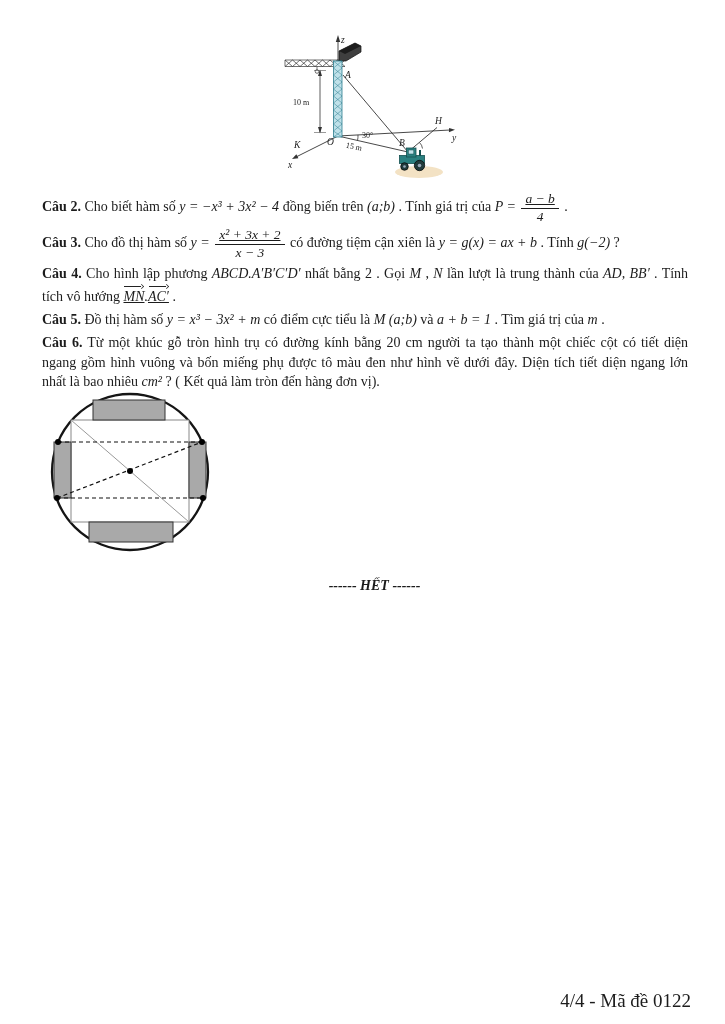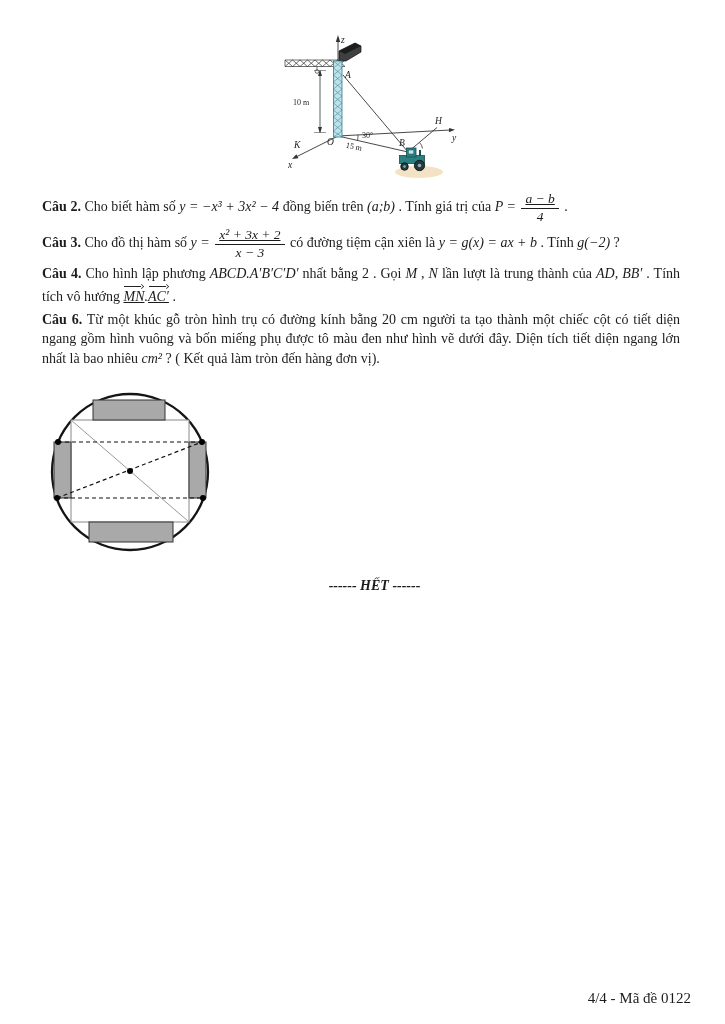--- a/index.html
+++ b/index.html
@@ -1,40 +1,40 @@
 <!DOCTYPE html>
 <html><head>
 <meta charset="utf-8">
 <style>
   html,body { margin:0; padding:0; background:#fff; }
   .page {
     position:relative; width:725px; height:1024px; background:#ffffff;
     font-family:"Liberation Serif", serif; color:#1c1c1c; overflow:hidden;
   }
   .content { position:absolute; left:42px; top:192px; width:650px; }
-  p.q { margin:0 12px 4px 0; text-align:justify; font-size:14px; line-height:1.38; }
+  p.q { margin:0 4px 4px 0; text-align:justify; font-size:14px; line-height:1.38; }
   .qlabel { font-weight:bold; }
   .math { font-style:italic; }
   .frac {
     display:inline-block; text-align:center; vertical-align:middle;
     font-style:italic; line-height:1.08; margin:0 2px; font-size:13.5px;
   }
   .frac .num { display:block; border-bottom:1px solid #1c1c1c; padding:0 4px 1px 4px;text-decoration:underline; }
   .frac .den { display:block; padding-top:1px; }
   .vec { font-style:italic; position:relative; display:inline-block; padding-top:3px;text-decoration:underline; }
   .vec::before { content:""; position:absolute; top:2px; left:1px; right:3px; border-top:1.1px solid #222; }
   .vec::after {
     content:""; position:absolute; top:0.5px; right:0; width:4px; height:4px;
     border-top:1.1px solid #222; border-right:1.1px solid #222;
     transform:rotate(45deg) scale(0.72);
   }
   .fig { position:absolute; }
   .end-line { position:absolute; top:578px; left:12px; width:100%; text-align:center;
     font-weight:bold; font-style:italic; font-size:14px; }
-  .footer { position:absolute; top:990px; right:34px; font-size:15px; }
+  .footer { position:absolute; top:990px; right:34px; font-size:19px; }
   svg text { font-family:"Liberation Serif", serif; }
   .lbl { font-style:italic; font-size:9.5px; fill:#222; }
   .small-lbl { font-size:8px; fill:#222; }
 </style>
 </head>
 <body>
 
 <div class="page">
 
   <svg class="fig" style="left:283px; top:30px;" width="180" height="152" viewBox="0 0 180 152">
@@ -140,20 +140,32 @@
       <span class="math">M</span>
       <span> , </span>
       <span class="math">N</span>
       <span> lần lượt là trung thành của </span>
       <span class="math">AD, BB′</span>
       <span> . Tính tích vô hướng </span>
       <span class="vec">MN</span><span class="math">.</span><span class="vec">AC′</span>
       <span> .</span>
     </p>
 
+    <p class="q">
+      <span class="qlabel">Câu 5.</span>
+      <span> Đồ thị hàm số </span>
+      <span class="math">y = x³ − 3x² + m</span>
+      <span> có điểm cực tiểu là </span>
+      <span class="math">M (a;b)</span>
+      <span> và </span>
+      <span class="math">a + b = 1</span>
+      <span>. Tìm giá trị của </span>
+      <span class="math">m</span>
+      <span> .</span>
+    </p>
 
     <p class="q">
       <span class="qlabel">Câu 6.</span>
       <span> Từ một khúc gỗ tròn hình trụ có đường kính bằng 20 cm người ta tạo thành một chiếc cột có tiết diện ngang gồm hình vuông và bốn miếng phụ được tô màu đen như hình vẽ dưới đây. Diện tích tiết diện ngang lớn nhất là bao nhiêu </span>
       <span class="math">cm²</span>
       <span> ? ( Kết quả làm tròn đến hàng đơn vị).</span>
     </p>
 
   </div>
 

